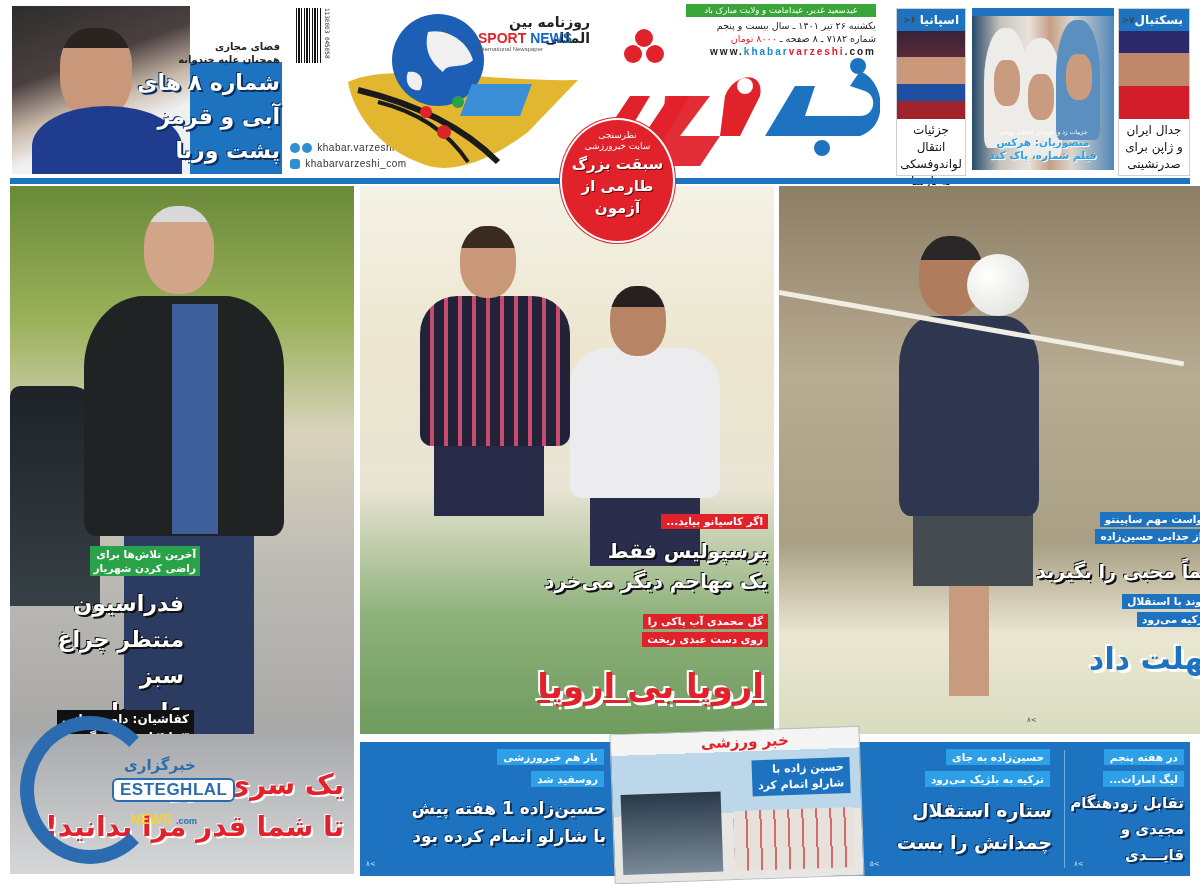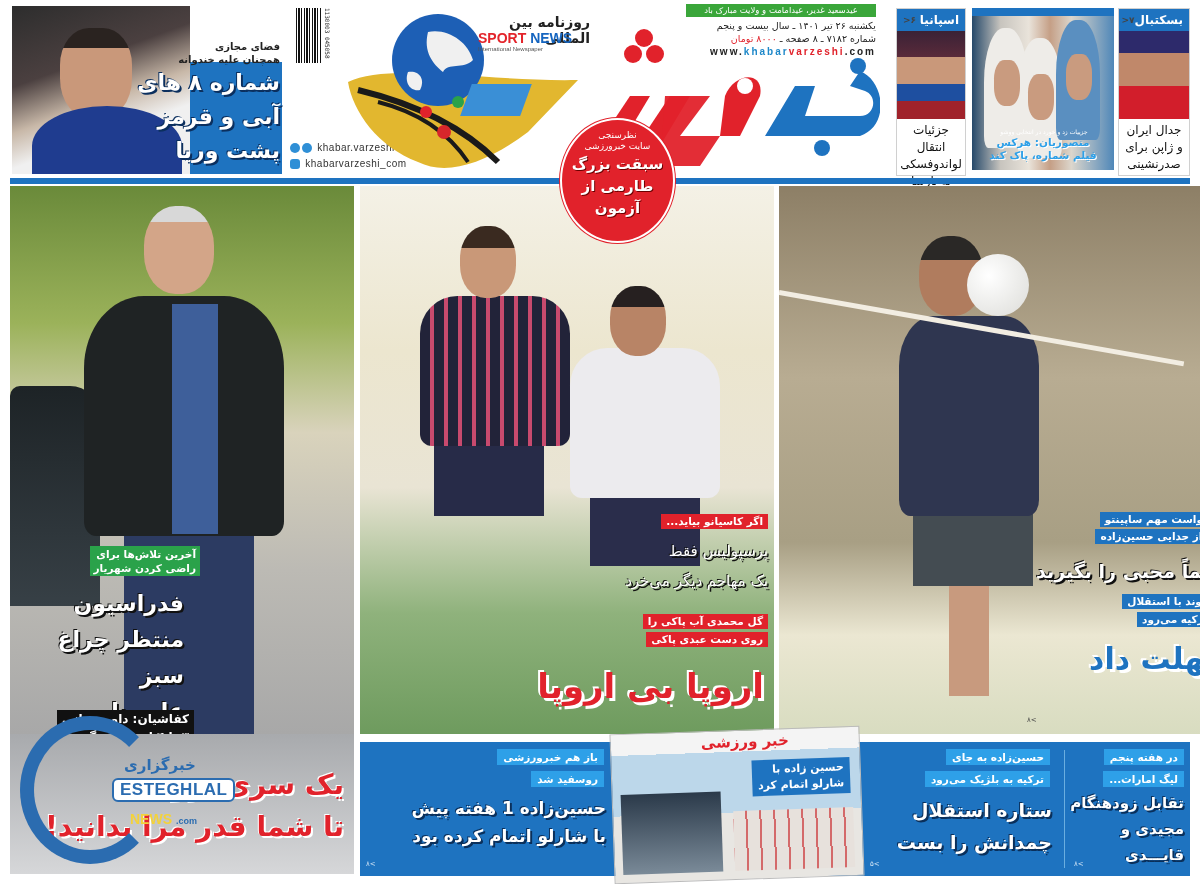--- a/index.html
+++ b/index.html
@@ -95,22 +95,22 @@
   
   .player1 { position:absolute; left: 60px; top: 40px; width: 160px; height: 360px; }
   .player1 .head { position:absolute; left: 40px; top: 0; width: 56px; height: 72px; border-radius: 45%; background: linear-gradient(180deg,#3a2a20 0 30%,#c99878 30%); }
   .player1 .shirt { position:absolute; left: 0; top: 70px; width: 150px; height: 150px; border-radius: 25% 25% 8% 8%; background: repeating-linear-gradient(90deg,#222339 0 10px,#c84a6e 10px 14px); }
   .player1 .shorts { position:absolute; left: 14px; top: 220px; width: 110px; height: 70px; background:#272b48; }
   .player2 { position:absolute; left: 200px; top: 100px; width: 170px; height: 300px; }
   .player2 .head { position:absolute; left: 50px; top: 0; width: 56px; height: 70px; border-radius: 45%; background: linear-gradient(180deg,#262020 0 30%,#b88466 30%); }
   .player2 .bib { position:absolute; left: 10px; top: 62px; width: 150px; height: 150px; border-radius: 25% 25% 8% 8%; background:#ecebee; }
   .player2 .shorts { position:absolute; left: 30px; top: 210px; width: 110px; height: 70px; background:#2a2d4b; }
   .red-kicker { position:absolute; background:#e1222b; color:#fff; font-size: 10.5px; line-height: 15px; padding: 0 5px; direction:rtl; font-weight:bold; }
-  .mid-headline { position:absolute; right: 6px; top: 350px; color:#fff; font-weight:normal; font-size: 15px; line-height: 30px; text-shadow: 2px 2px 0 #111, -1px -1px 0 #111; direction:rtl; text-align:right; }
-  .mid-headline2 { position:absolute; right: 10px; top: 478px; color:#e1222b; font-weight:bold; font-size: 34px; line-height: 44px; text-shadow: 3px 3px 0 #fff, -2px -2px 0 #fff; direction:rtl; }
+  .mid-headline { position:absolute; right: 6px; top: 350px; color:#fff; font-weight:bold; font-size: 20px; line-height: 30px; text-shadow: 2px 2px 0 #111, -1px -1px 0 #111; direction:rtl; text-align:right; }
+  .mid-headline2 { position:absolute; right: 10px; top: 478px; color:#e1222b; font-weight:bold; font-size: 34px; line-height: 44px; text-shadow: 3px 3px 0 #fff, -2px -2px 0 #fff; direction:rtl;text-decoration:underline; }
 
   
   .player3 { position:absolute; left: 110px; top: 50px; width: 200px; height: 460px; }
   .player3 .head { position:absolute; left: 30px; top: 0; width: 64px; height: 80px; border-radius: 45%; background: linear-gradient(180deg,#2a2826 0 30%,#b07c5e 30%); }
   .player3 .ball { position:absolute; left: 78px; top: 18px; width: 62px; height: 62px; border-radius: 50%; background: radial-gradient(circle at 35% 35%,#fff,#dcdcd8); }
   .player3 .shirt { position:absolute; left: 10px; top: 80px; width: 140px; height: 200px; border-radius: 25% 25% 8% 8%; background:#2f3650; }
   .player3 .shorts { position:absolute; left: 24px; top: 270px; width: 120px; height: 80px; background:#444c52; }
   .player3 .leg { position:absolute; left: 60px; top: 350px; width: 40px; height: 110px; background:#c89a7e; }
   .rope { position:absolute; left: 0; top: 104px; width: 411px; height: 5px; background:#f2ede2; transform: rotate(10deg); transform-origin: left; }
   .blue-kicker { position:absolute; background:#1e73c0; color:#fff; font-size: 10.5px; line-height: 15px; padding: 0 5px; direction:rtl; font-weight:bold; }
@@ -287,21 +287,21 @@
     <div class="shorts"></div>
     <div class="bib"></div>
     <div class="head"></div>
   </div>
   <div class="red-kicker" style="right:6px;top:328px">اگر کاسیانو بیاید...</div>
   <div class="mid-headline">
     <div>پرسپولیس فقط</div>
     <div>یک مهاجم دیگر می‌خرد</div>
   </div>
   <div class="red-kicker" style="right:6px;top:428px">گل محمدی آب پاکی را</div>
-  <div class="red-kicker" style="right:6px;top:446px">روی دست عبدی پاکی</div>
+  <div class="red-kicker" style="right:6px;top:446px">روی دست عبدی ریخت</div>
   <div class="mid-headline2">اروپا بی اروپا</div>
 </div>
 
 <div class="abs col col-right photo">
   <div class="player3">
     <div class="leg"></div>
     <div class="shorts"></div>
     <div class="shirt"></div>
     <div class="head"></div>
     <div class="ball"></div>

